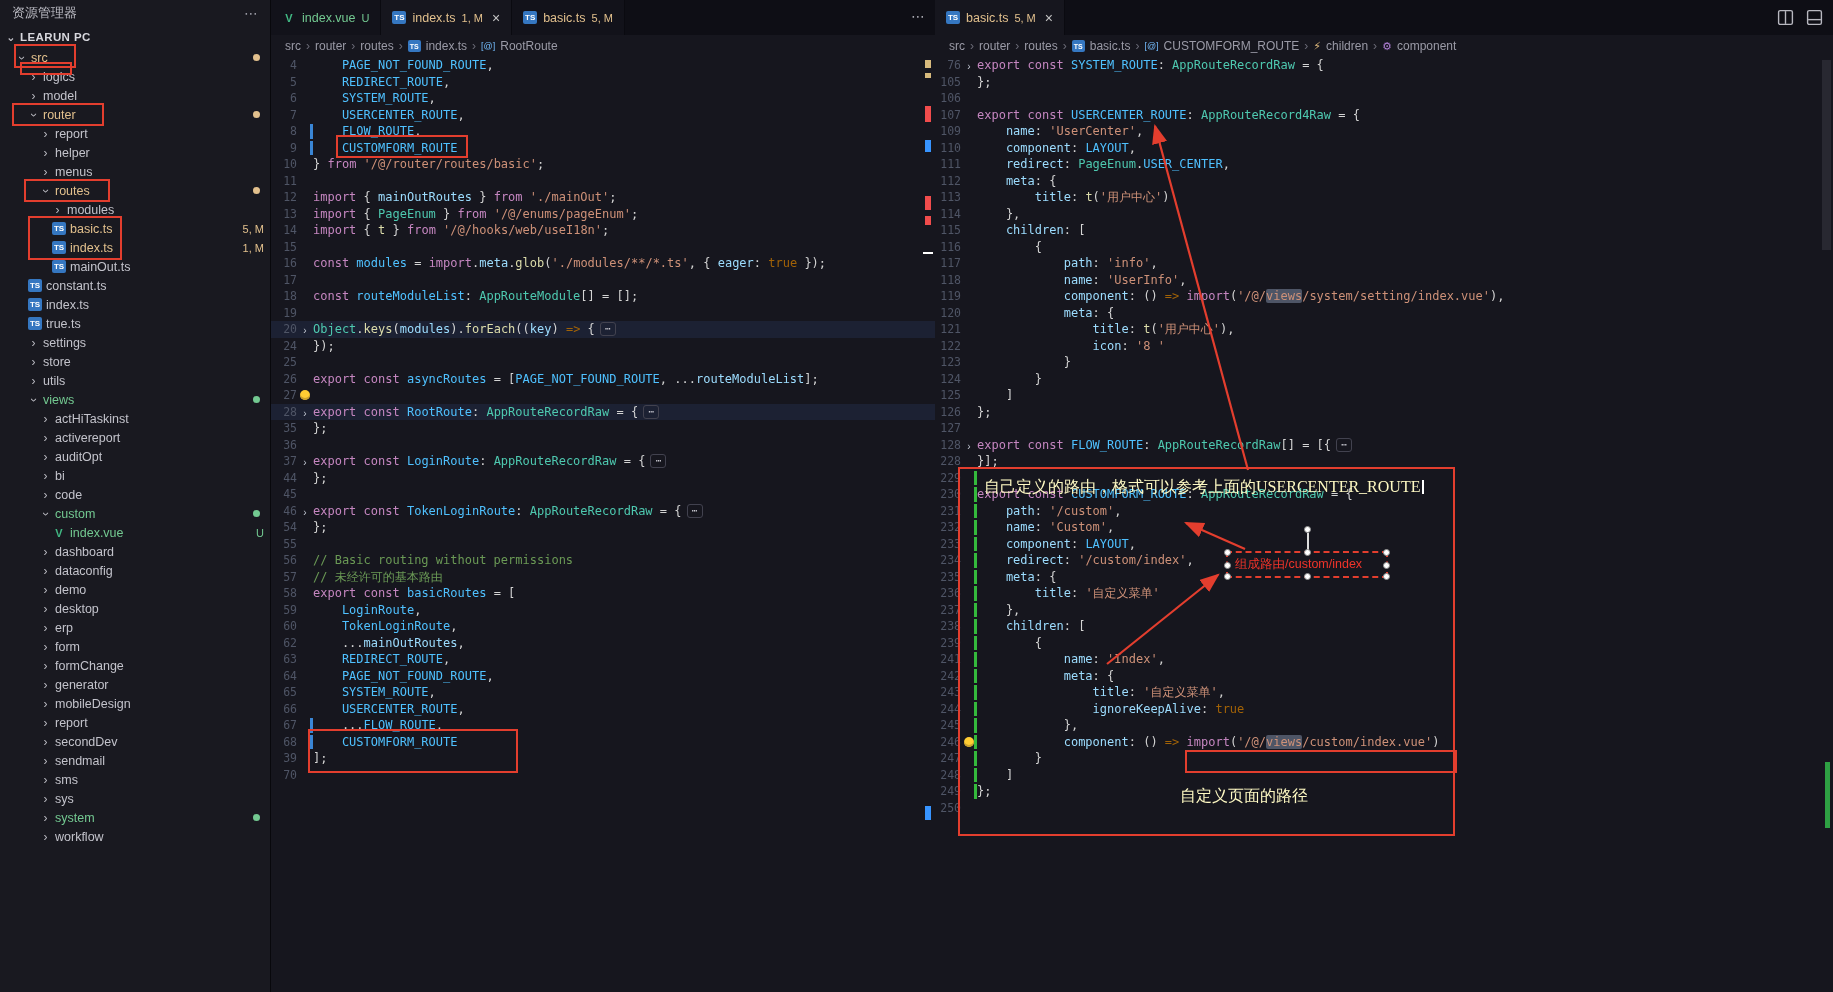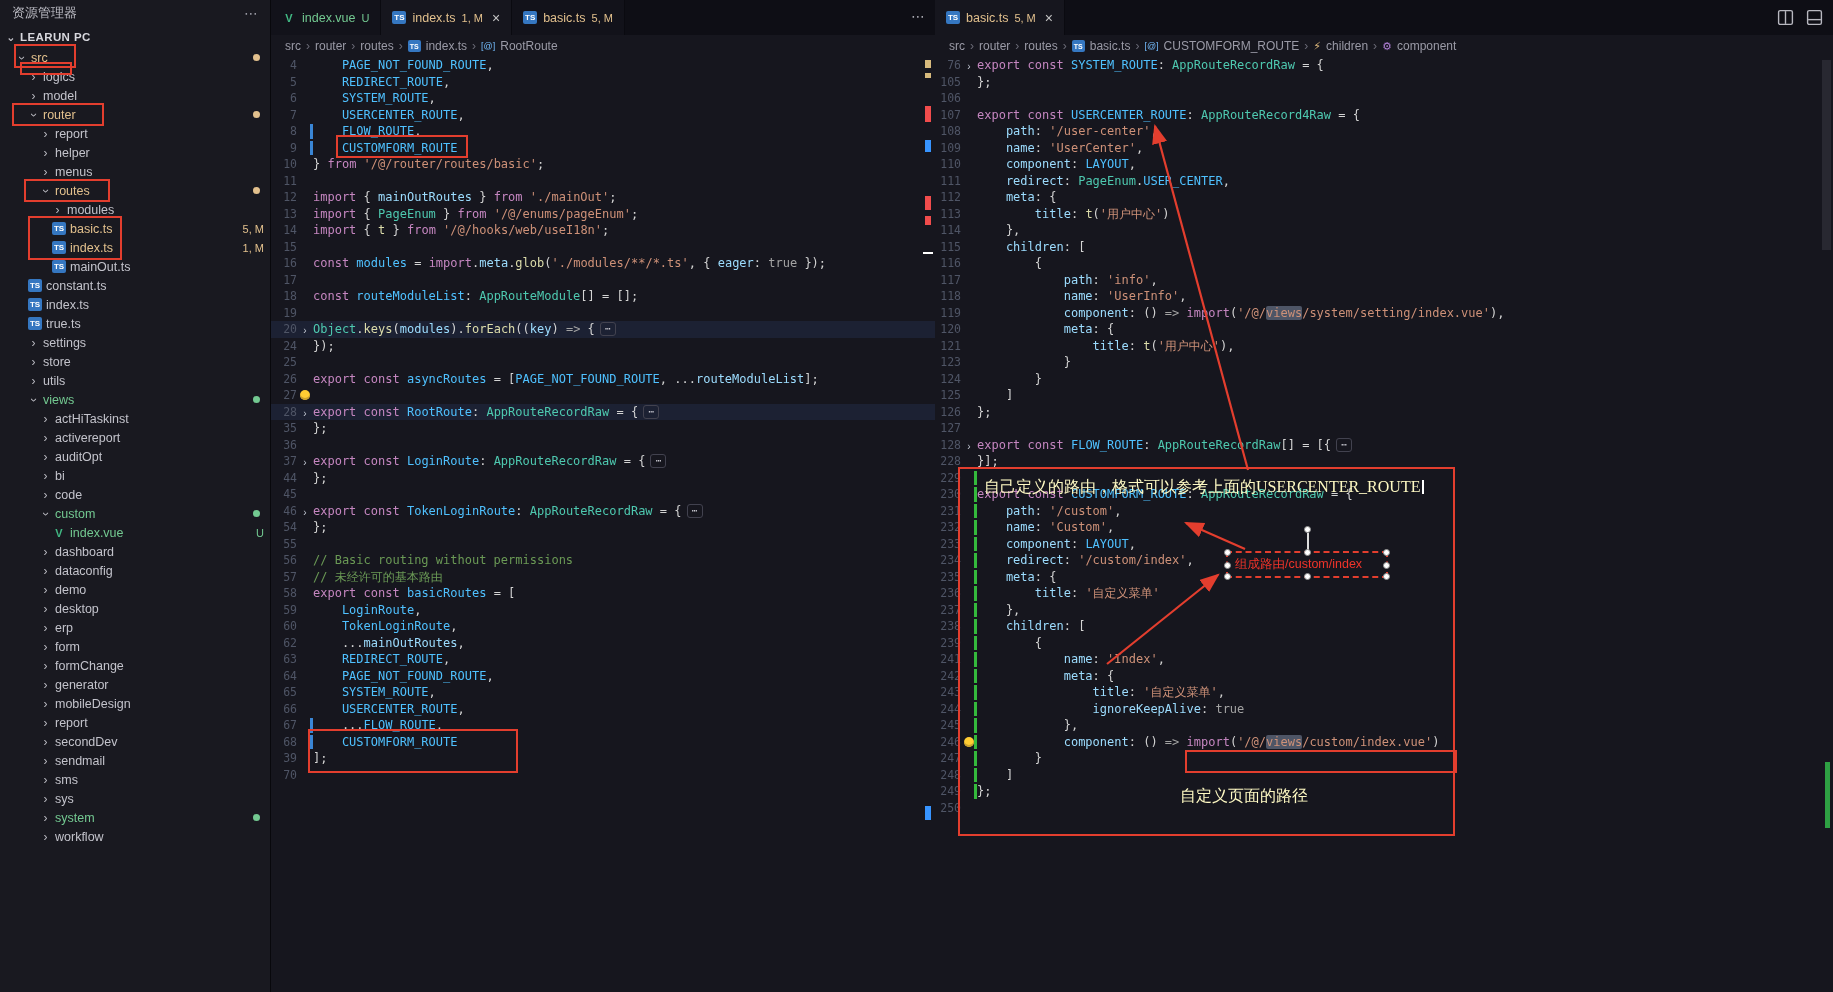--- a/index.html
+++ b/index.html
@@ -50,21 +50,21 @@
   .lnum{width:26px;text-align:right;color:#4f5566;font:11.5px/16.5px "DejaVu Sans Mono","Liberation Mono",monospace;flex:none;}
   .glyph{width:16px;flex:none;text-align:center;position:relative;}
   .foldc{color:#c0c6d0;font-size:10px;line-height:1;}
   .bulb{display:inline-block;width:10px;height:10px;border-radius:50%;background:#ffcc33;box-shadow:inset 0 -2px 0 #caa12e;}
   .chbar{position:absolute;left:39px;top:1px;bottom:1px;width:3px;}
   .chbar.m{background:#3a86d6;} .chbar.a{background:#34b93c;}
   .txt{white-space:pre;font:12px/16.5px "DejaVu Sans Mono","Liberation Mono",monospace;color:#d4d4d4;}
   .ell{display:inline-block;border:1px solid #42424f;border-radius:3px;color:#c8c8d0;font-size:10px;line-height:12px;padding:0 4px;margin-left:5px;vertical-align:1px;}
   .tk-k{color:#c586c0;} .tk-d{color:#4fc1ff;} .tk-v{color:#9cdcfe;} .tk-t{color:#4ec9b0;}
   .tk-s{color:#ce9178;} .tk-f{color:#dcdcaa;} .tk-w{color:#d4d4d4;} .tk-c{color:#6a9955;}
-  .tk-b{color:#a3a3a3;} .tk-x{color:#ce9178;background:#4e5566;border-radius:2px;}
+  .tk-b{color:#a16207;} .tk-x{color:#ce9178;background:#4e5566;border-radius:2px;}
   
   .rulermark{position:absolute;}
   .thumb{position:absolute;background:rgba(122,122,138,.18);}
   
   .overlay{position:absolute;inset:0;pointer-events:none;z-index:50;}
   .rbox{position:absolute;border:2px solid #e33e2e;box-sizing:border-box;}
   .rtext{position:absolute;color:#fef9c3;font-size:16px;white-space:nowrap;font-family:Liberation Serif, serif;}
   .caret{display:inline-block;width:2px;height:14px;background:#ffffff;vertical-align:-2px;margin-left:2px;}
   .tbox{position:absolute;border:2px dashed #e33e2e;box-sizing:border-box;color:#f1342a;font-size:12.5px;display:flex;align-items:center;padding-left:7px;white-space:nowrap;}
   .hdl{position:absolute;width:7px;height:7px;background:#ffffff;border:1px solid #8d8d8d;border-radius:50%;box-sizing:border-box;}
@@ -635,25 +635,20 @@
           <span class="lnum">106</span>
           <span class="glyph"></span>
           <span class="txt"></span>
         </div>
         <div class="cline">
           <span class="lnum">107</span>
           <span class="glyph"></span>
           <span class="txt"><span class="tk-k">export const</span><span class="tk-w"> </span><span class="tk-d">USERCENTER_ROUTE</span><span class="tk-w">: </span><span class="tk-t">AppRouteRecord4Raw</span><span class="tk-w"> = {</span></span>
         </div>
         <div class="cline">
-          <span class="lnum">108</span>
-          <span class="glyph"></span>
-          <span class="txt"><span class="tk-v">    path</span><span class="tk-w">: </span><span class="tk-s">'/user-center'</span><span class="tk-w">,</span></span>
-        </div>
-        <div class="cline">
           <span class="lnum">109</span>
           <span class="glyph"></span>
           <span class="txt"><span class="tk-v">    name</span><span class="tk-w">: </span><span class="tk-s">'UserCenter'</span><span class="tk-w">,</span></span>
         </div>
         <div class="cline">
           <span class="lnum">110</span>
           <span class="glyph"></span>
           <span class="txt"><span class="tk-v">    component</span><span class="tk-w">: </span><span class="tk-d">LAYOUT</span><span class="tk-w">,</span></span>
         </div>
         <div class="cline">
@@ -703,20 +698,25 @@
         </div>
         <div class="cline">
           <span class="lnum">120</span>
           <span class="glyph"></span>
           <span class="txt"><span class="tk-v">            meta</span><span class="tk-w">: {</span></span>
         </div>
         <div class="cline">
           <span class="lnum">121</span>
           <span class="glyph"></span>
           <span class="txt"><span class="tk-v">                title</span><span class="tk-w">: </span><span class="tk-f">t</span><span class="tk-w">(</span><span class="tk-s">'用户中心'</span><span class="tk-w">),</span></span>
+        </div>
+        <div class="cline">
+          <span class="lnum">122</span>
+          <span class="glyph"></span>
+          <span class="txt"><span class="tk-v">                icon</span><span class="tk-w">: </span><span class="tk-s">'8 '</span></span>
         </div>
         <div class="cline">
           <span class="lnum">123</span>
           <span class="glyph"></span>
           <span class="txt"><span class="tk-w">            }</span></span>
         </div>
         <div class="cline">
           <span class="lnum">124</span>
           <span class="glyph"></span>
           <span class="txt"><span class="tk-w">        }</span></span>

